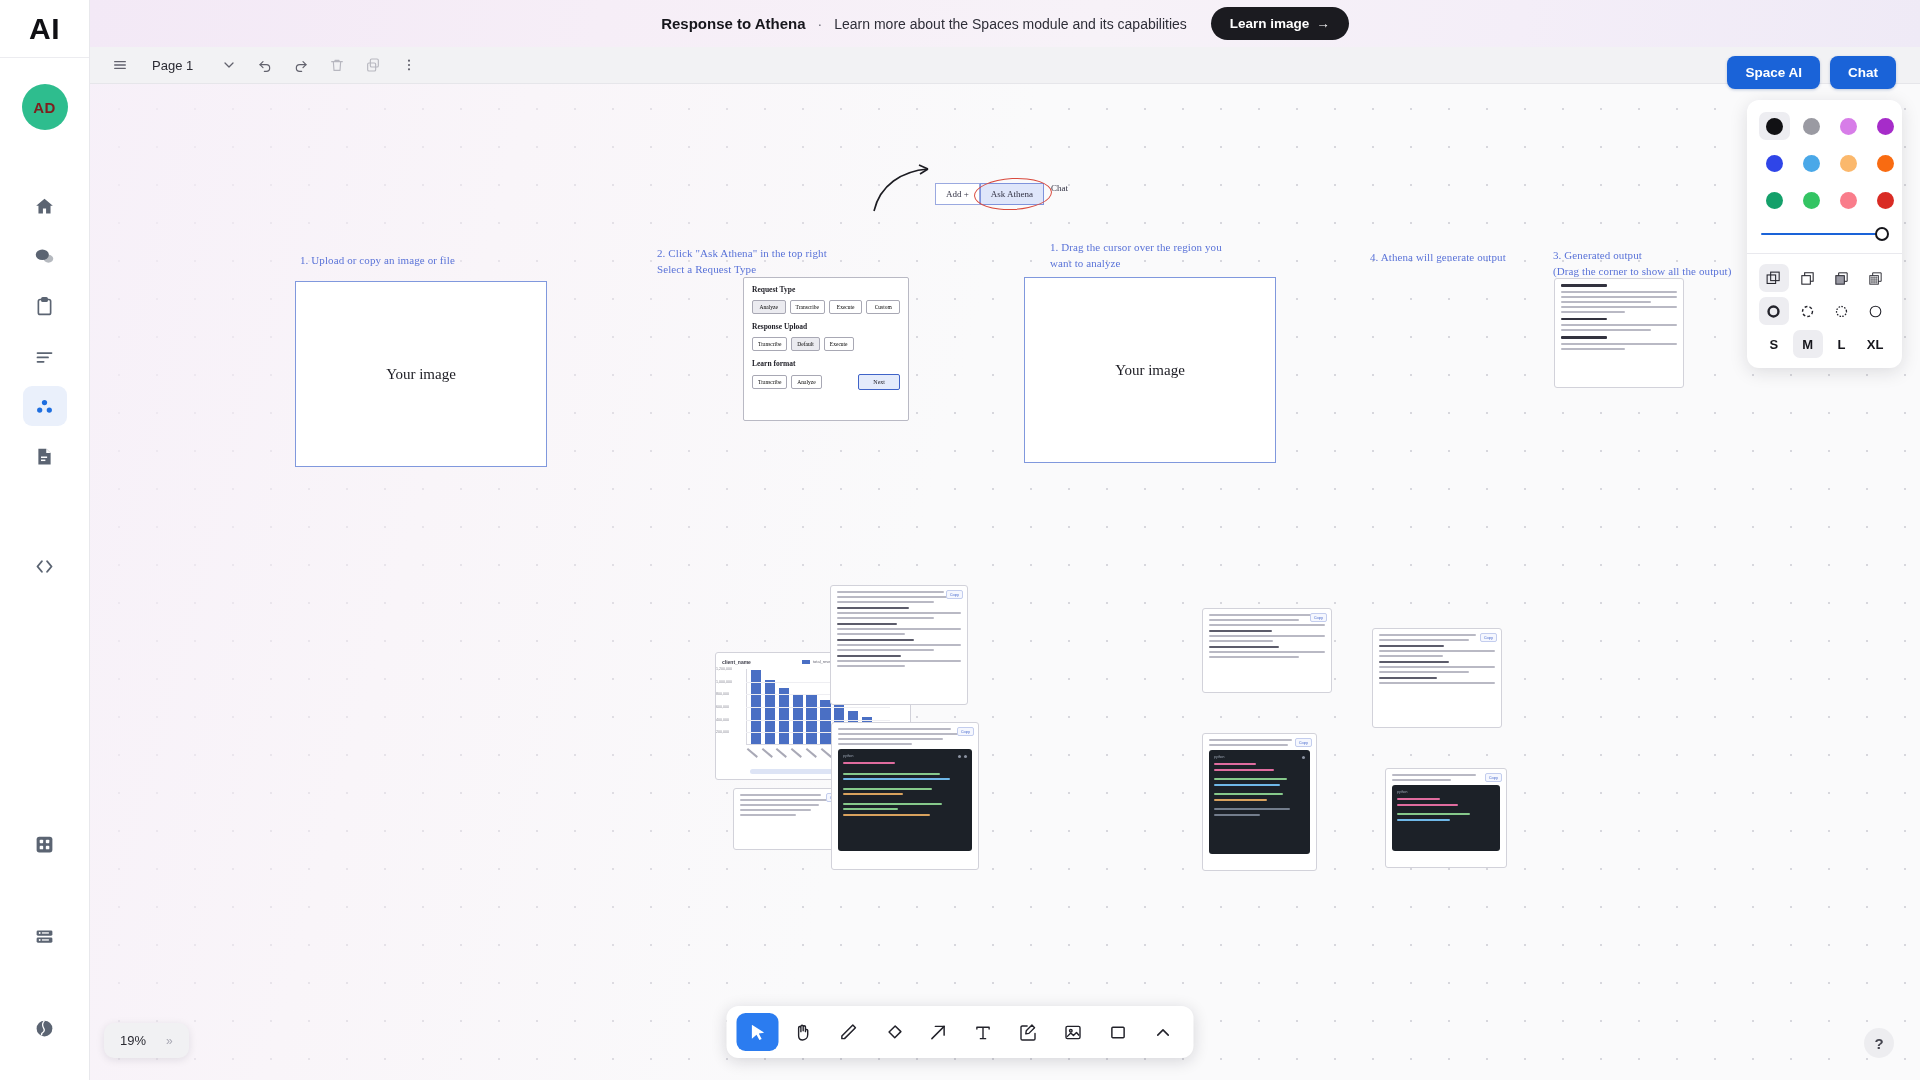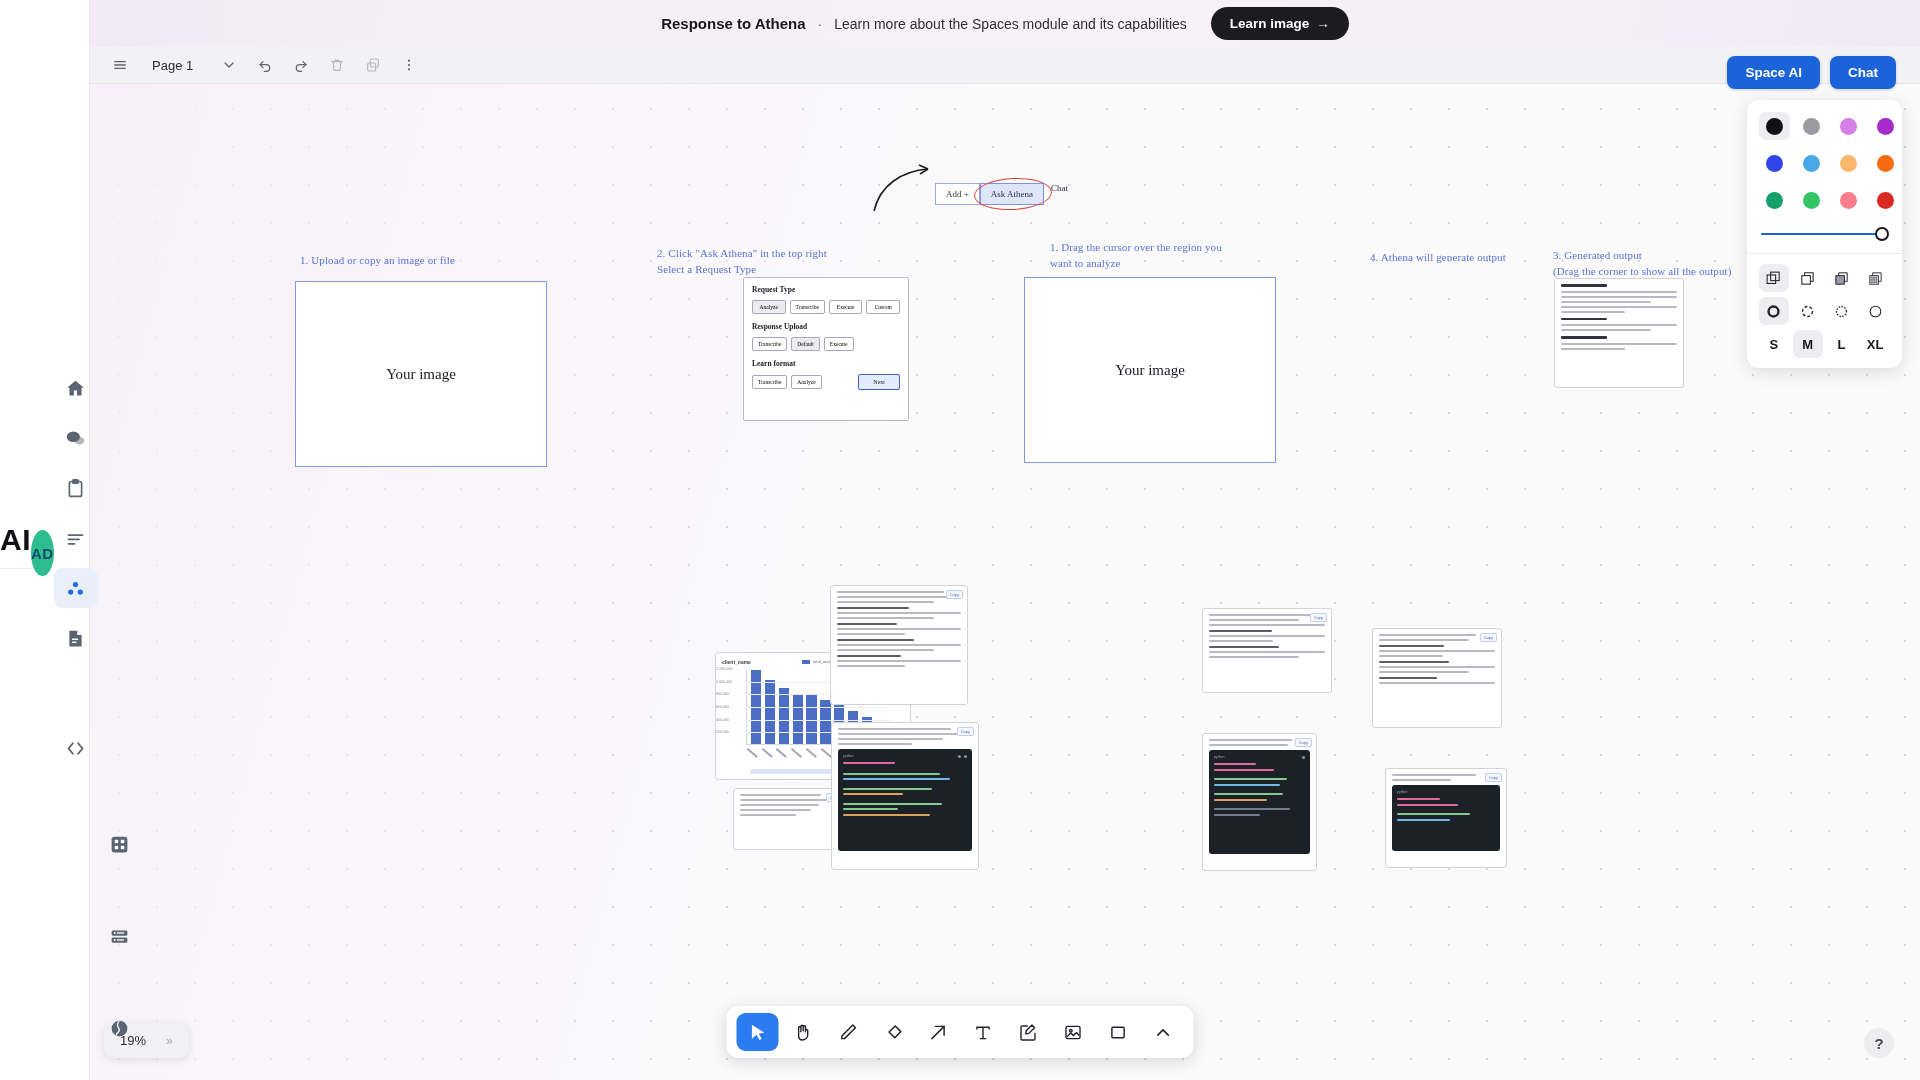--- a/index.html
+++ b/index.html
@@ -8,30 +8,30 @@
     font-family: "Liberation Sans", sans-serif;
     background: #ffffff;
     position: relative;
     -webkit-font-smoothing: antialiased;
   }
 
   
   #left-rail {
     position: absolute; left: 0; top: 0; width: 90px; height: 1080px;
     background: #ffffff; border-right: 1px solid #e8e8ec;
-    display: flex; flex-direction: row; align-items: center; z-index: 40;
+    display: flex; flex-direction: column; align-items: center; z-index: 40;
   }
   #brand-logo {
     height: 58px; width: 100%; display: flex; align-items: center; justify-content: center;
     font-size: 30px; font-weight: 700; color: #101014; letter-spacing: .5px;
     border-bottom: 1px solid #ececf0;
   }
   #avatar {
     margin-top: 26px; width: 46px; height: 46px; border-radius: 50%;
-    background: #2ebd8e; color: #0c4a6e; display: flex; align-items: center; justify-content: center;
+    background: #2ebd8e; color: #7f1d1d; display: flex; align-items: center; justify-content: center;
     font-size: 15px; font-weight: 600; letter-spacing: .5px;
   }
   .rail-icon {
     width: 44px; height: 40px; margin-top: 10px; border-radius: 9px;
     display: flex; align-items: center; justify-content: center; color: #5b6472;
   }
   .rail-icon.active { background: #eaf0fb; color: #1f6fe0; }
   .rail-icon svg { width: 21px; height: 21px; display: block; }
   #rail-upper { display: flex; flex-direction: column; align-items: center; margin-top: 46px; }
   #rail-code { margin-top: 70px; }

